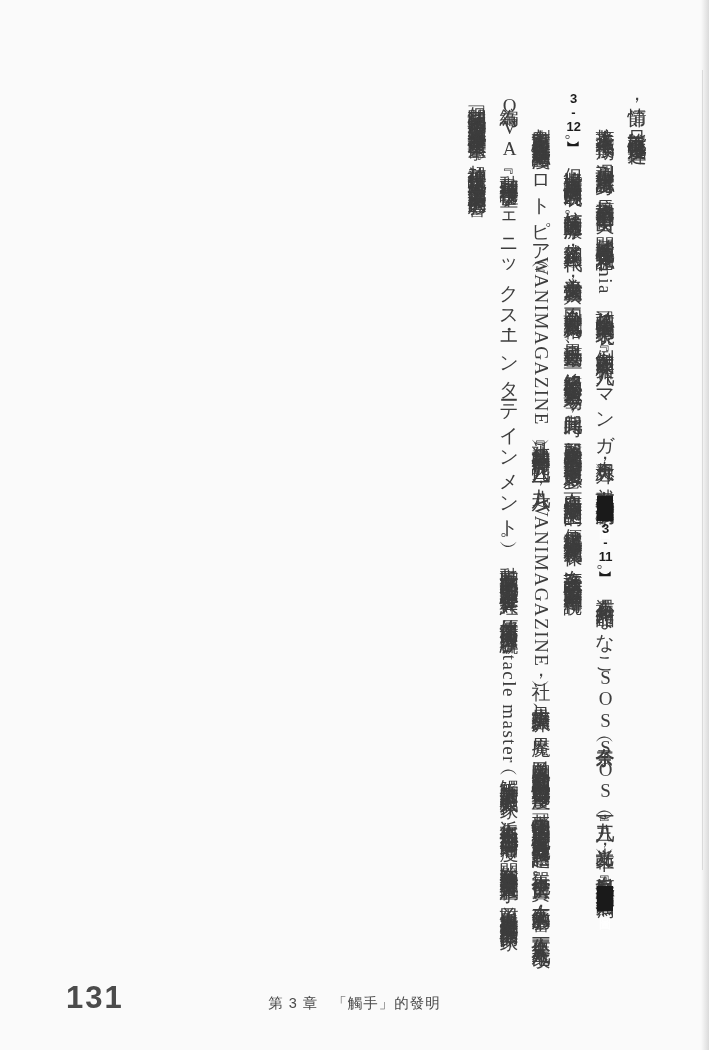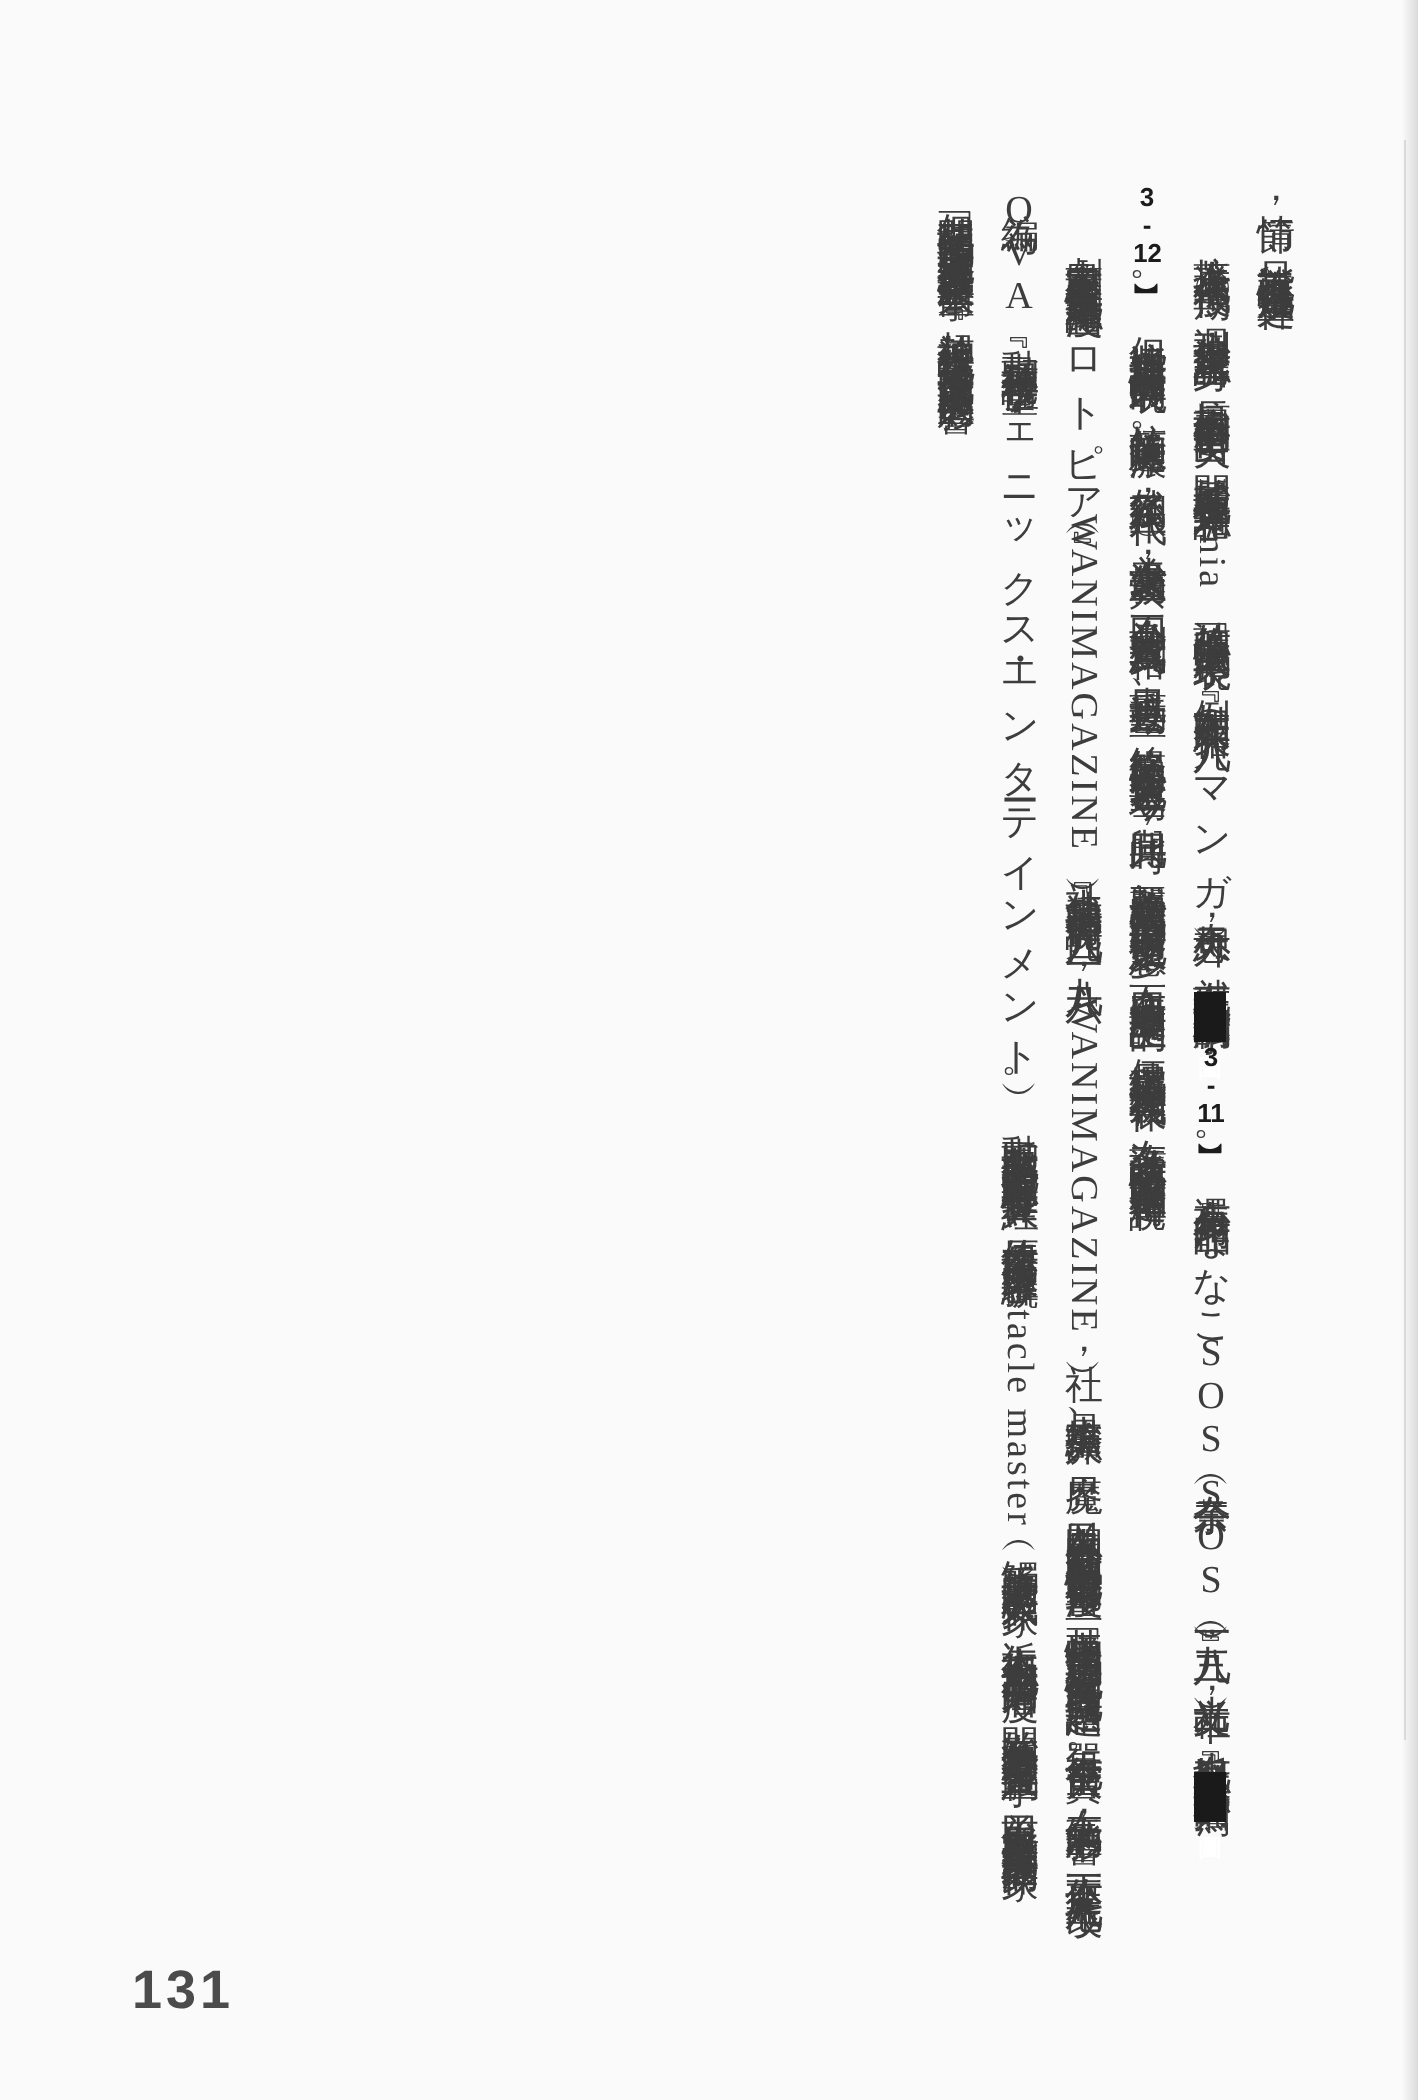--- a/index.html
+++ b/index.html
@@ -64,21 +64,21 @@
   }
   .tcy { text-combine-upright: all; }
   .fighyph { text-orientation: upright; }
 
   
   .page-number {
     position: absolute;
     left: 66px; top: 980px;
     font-family: "Liberation Sans", "DejaVu Sans", sans-serif;
     font-weight: bold;
-    font-size: 27px;
+    font-size: 31px;
     letter-spacing: 2px;
     color: #4b4b4b;
   }
   .running-footer {
     position: absolute;
     left: 0; right: 0; top: 994px;
     text-align: center;
     font-family: "Liberation Sans", "DejaVu Sans", sans-serif;
     font-size: 14.5px;
     color: #4a4a4a;
@@ -95,14 +95,17 @@
   <div class="scan-edge-line"></div>
 
   <div class="page-text" id="text-flow">
       <p>情節，只能說真不愧是漫畫之神。</p>
       <p class="indent">接著進入七〇年代後期，週刊少年漫畫雜誌出身，擅長科幻喜劇的吾妻日出夫，開始積極地在青年雜誌和Mania誌的作品中放入「觸手」表現。例如在『人間失格』（一九八一，マンガ奇想天外），就有出現包住少女惡作劇的觸手<span class="figref">【<span class="figbox">圖</span><span class="tcy">3</span><span class="fighyph">-</span><span class="tcy">11</span>】</span>。還有少年向的作品『ななこ<span class="upright">SOS</span>（奈奈子<span class="upright">SOS</span>）』（一九八三，光文社）中，也有疑似致敬『章魚與海女』的描寫<span class="figref">【<span class="figbox">圖</span><span class="tcy">3</span><span class="fighyph">-</span><span class="tcy">12</span>】</span>。但這些描寫與其說是性方面的表現，搞笑的意味更濃厚。然後到了八〇年代，美少女漫畫勃興，不同於劇畫式寫實風格，畫風接近動畫、線條簡單的美少女角色大量登場。與此同時，襲擊美少女構圖的「觸手凌辱」場面也愈來愈多。而在這段過渡期間誕生的，便是堪稱觸手漫畫初期代表作，在許多讀者心中留下陰影的劇畫『超神傳說』。</p>
       <p class="indent">劇畫家前田俊夫在色情劇畫雜誌『漫画エロトピア』（WANIMAGAZINE社）上連載的『超神傳說』（一九八四～一九八六，WANIMAGAZINE社），是本描繪獸人界、魔界、以及人間界之間壯烈戰鬥的傳奇色情暴力動作漫畫。其中怪物們用「觸手」凌辱侵犯女性的橋段尤其引起話題，單行本也空前大賣。在高人氣的影響下，本作更於一九八七年改編為<span class="upright">OVA</span>動畫『超神傳說徬徨童子』（フェニックス・エンターテインメント）。動畫版以北美的地下剪輯版為中心在全世界大紅，使原作者前田俊夫一躍綽號Tentacle master（觸手大師）的世界級人氣作家。近年本人似乎也利用自己的知名度，開始在海外的動畫展會替人畫觸手。前田俊夫本身雖然是劇畫衰退期的作家，但其開拓的「觸手凌辱」表現卻給漫畫界帶來巨大衝擊，『超神傳說』也對後來日本的成人漫畫留下極大的影響。</p>
     </div>
 
   <div class="page-number">131</div>
 
+  <div class="running-footer">
+    <span class="chapter-label">第 3 章</span><span class="chapter-title">「觸手」的發明</span>
+  </div>
 
 </div>
 
 </body></html>

